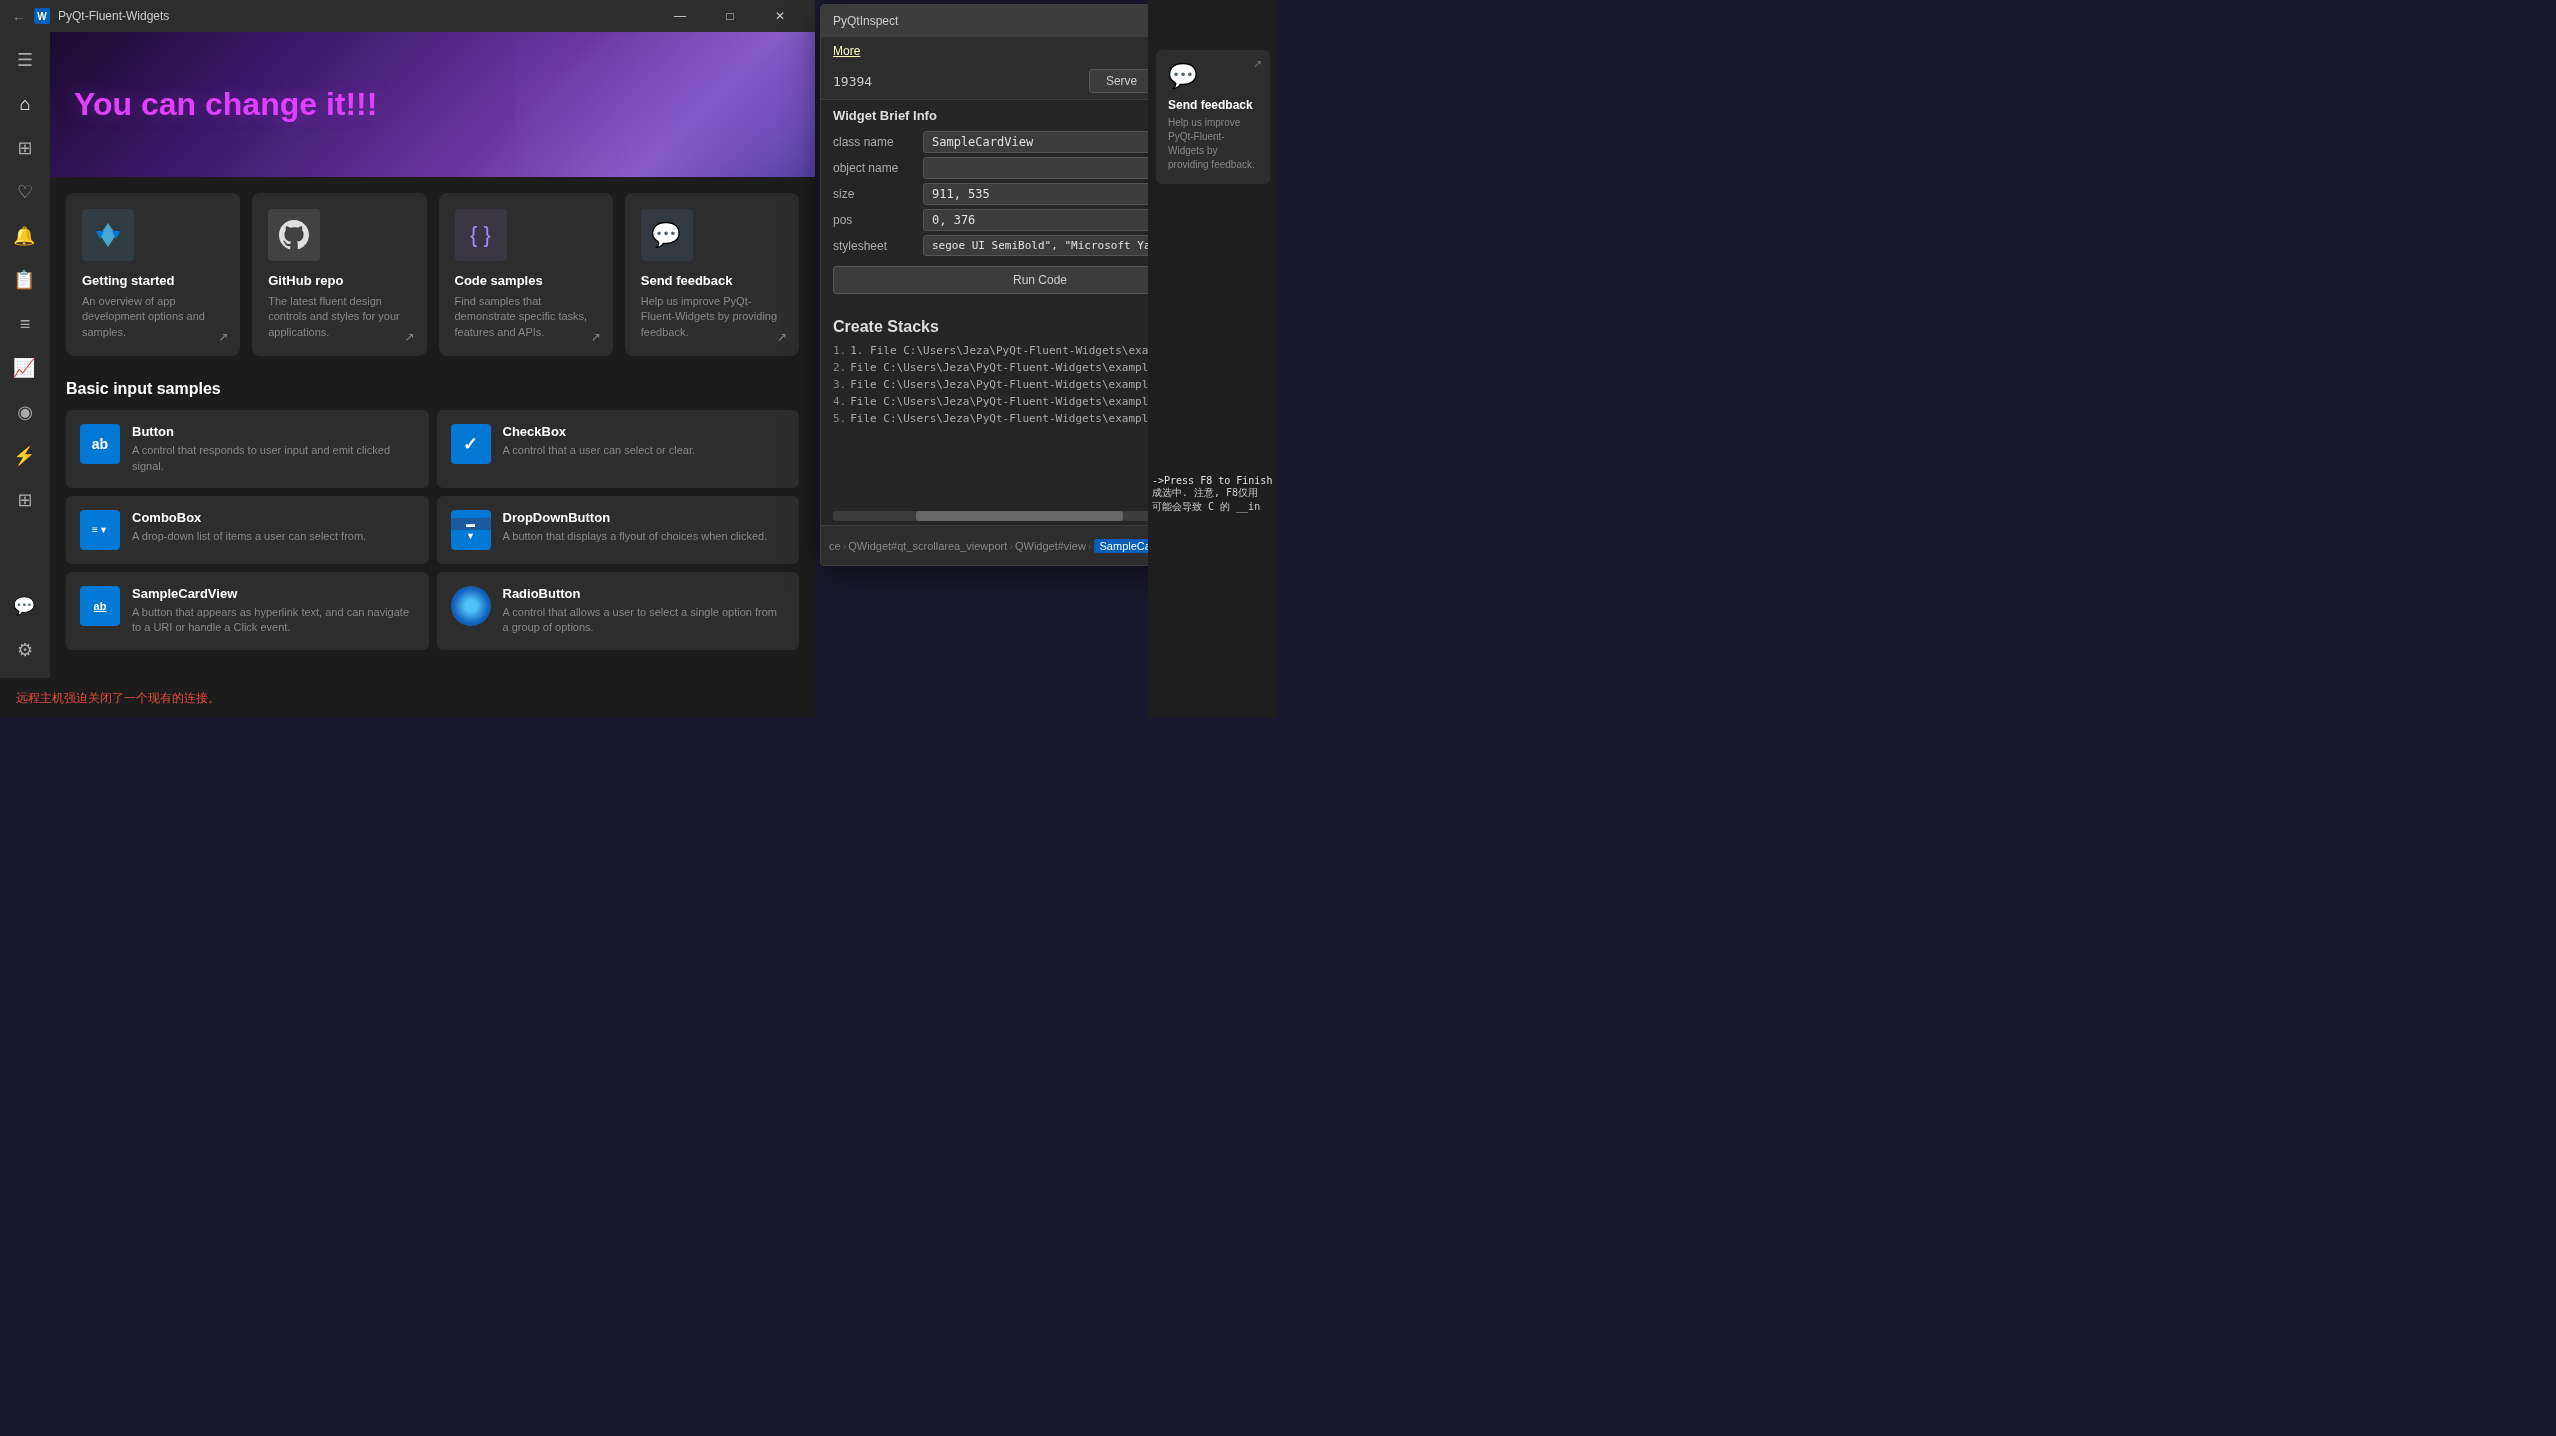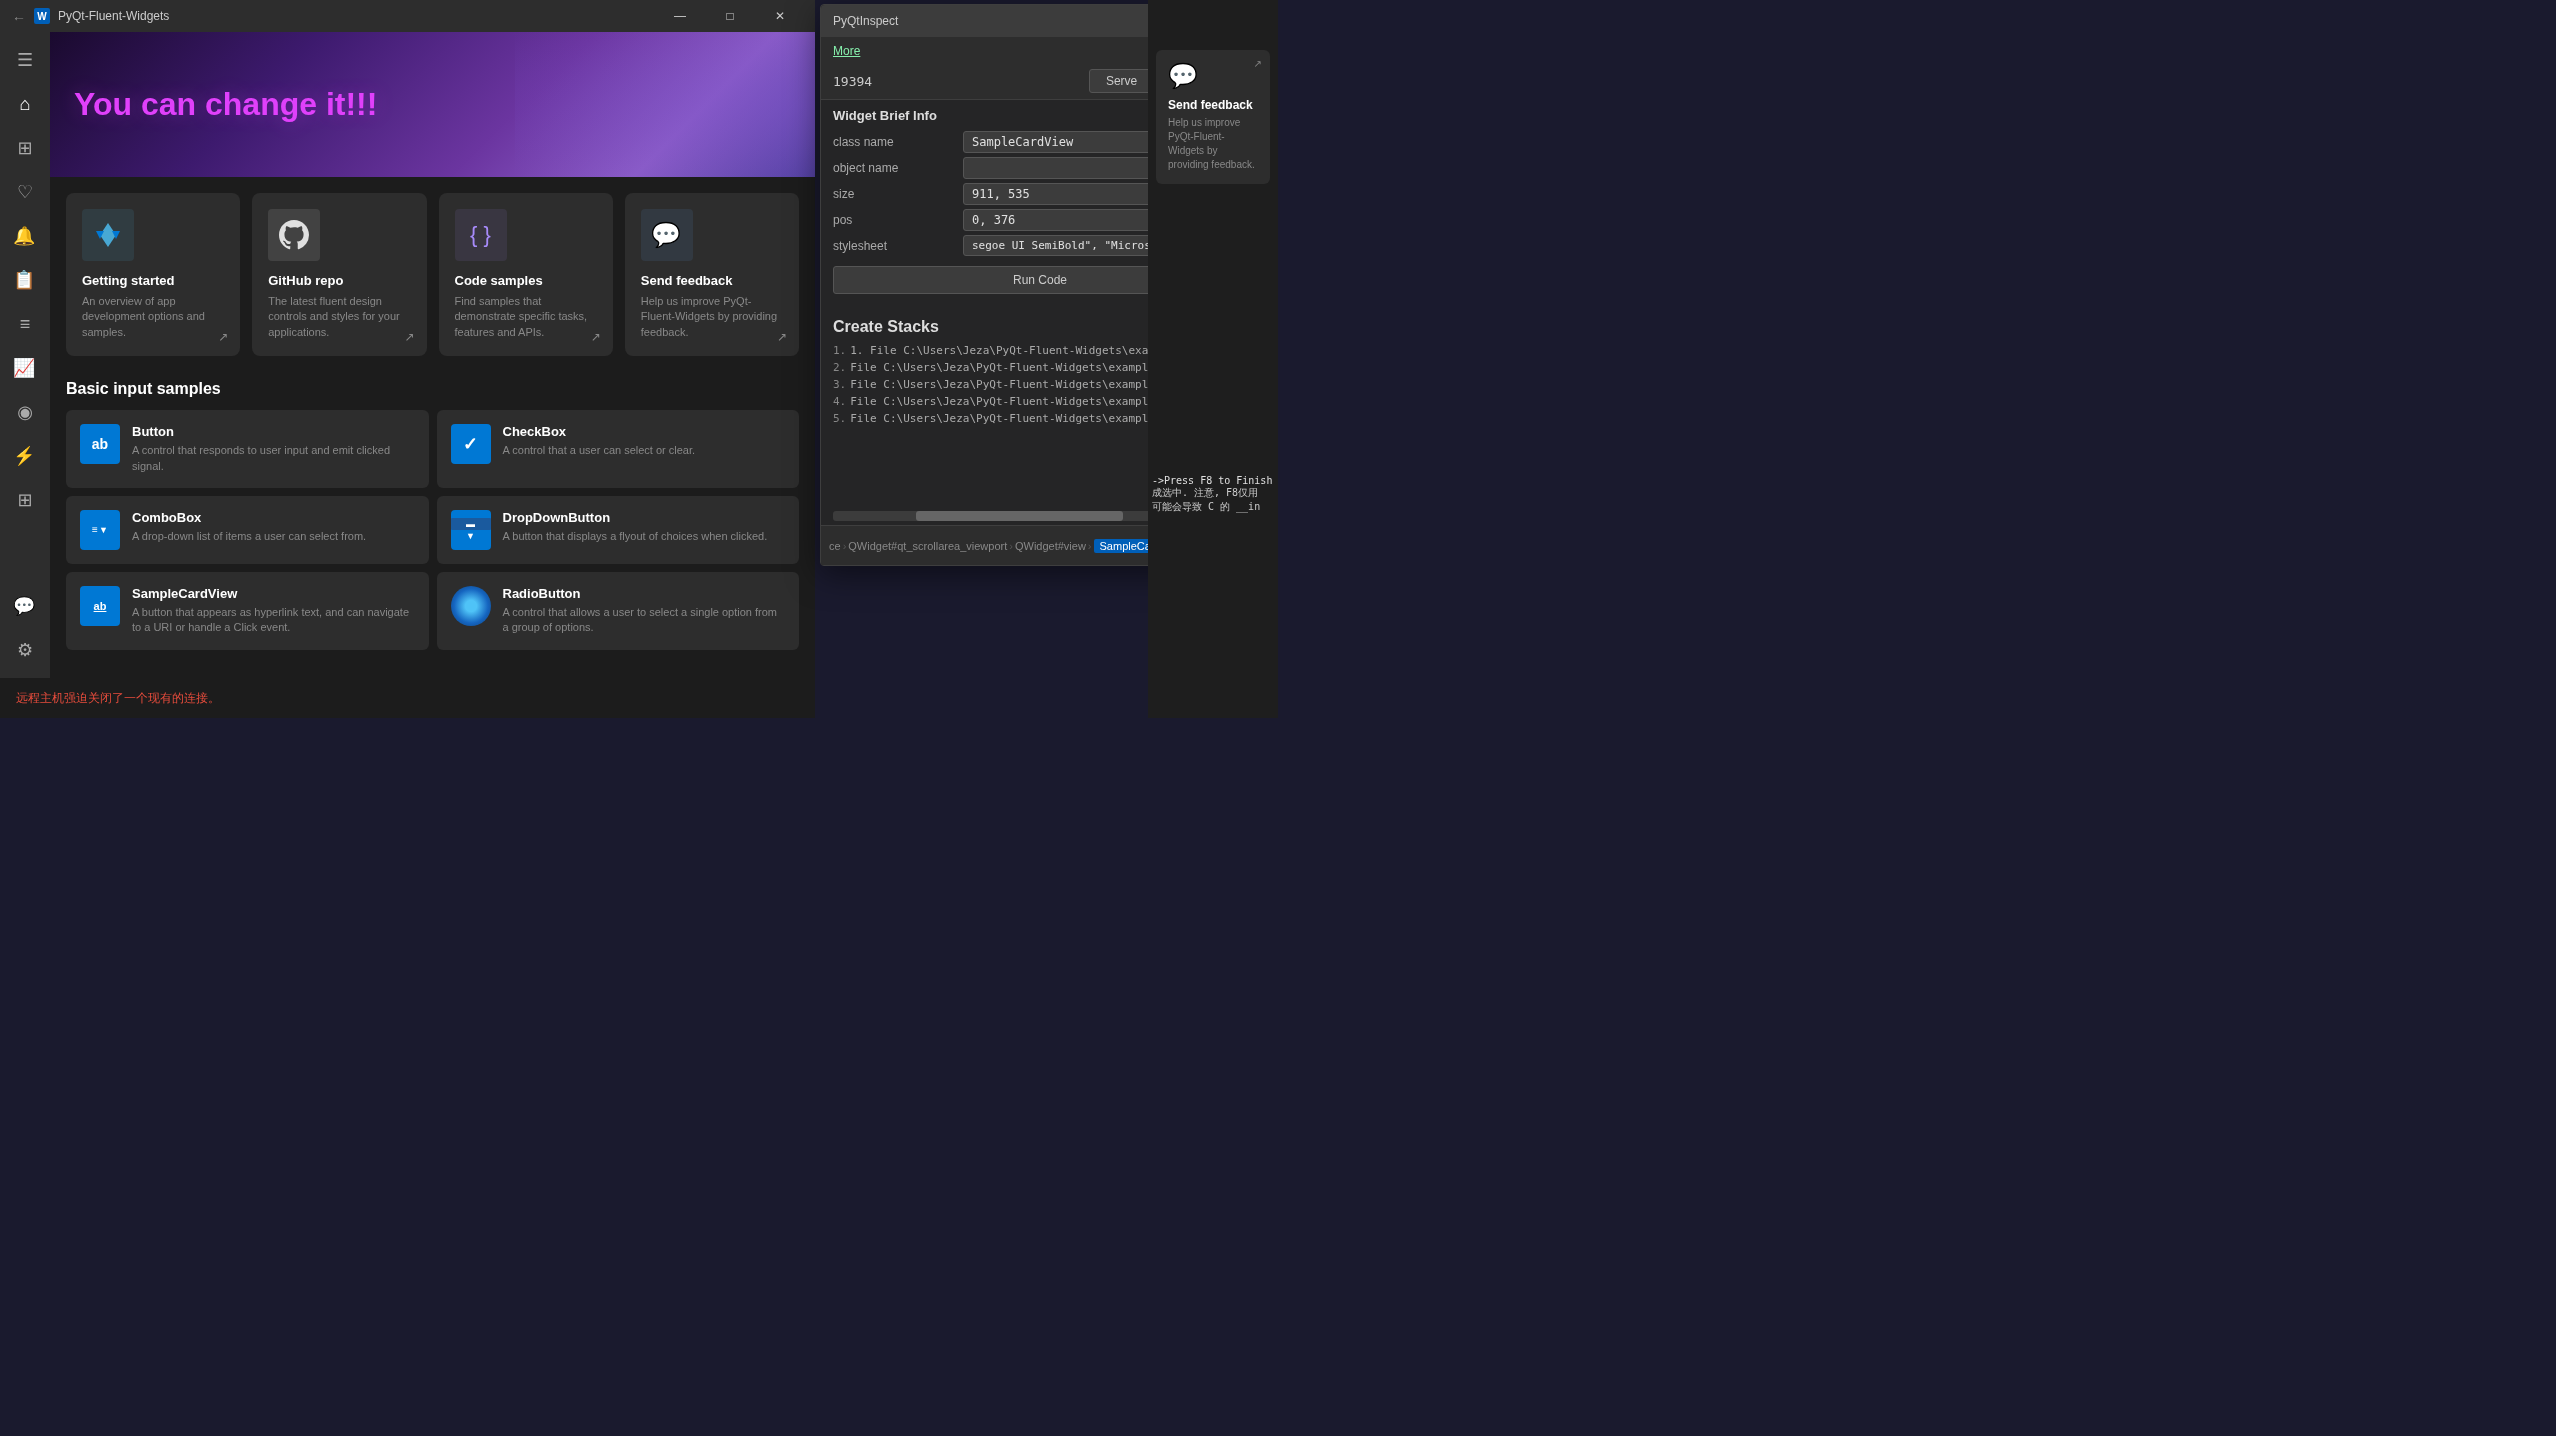--- a/index.html
+++ b/index.html
@@ -280,21 +280,21 @@
       cursor: pointer;
       border-radius: 2px;
     }
 
     .inspect-menu-bar {
       padding: 4px 12px;
       background: #2d2d2d;
       flex-shrink: 0;
     }
     .inspect-menu-item {
-      color: #86efac;
+      color: #fef9c3;
       font-size: 12px;
       cursor: pointer;
       display: inline-block;
       text-decoration: underline;
     }
 
     .inspect-toolbar {
       display: flex;
       align-items: center;
       padding: 6px 12px;
@@ -333,21 +333,20 @@
     .section-header {
       font-size: 13px;
       font-weight: 600;
       color: #ddd;
       margin-bottom: 8px;
     }
     .info-row {
       display: flex;
       align-items: center;
       margin-bottom: 4px;
-      gap: 40px;
     }
     .info-label {
       width: 90px;
       font-size: 12px;
       color: #aaa;
       flex-shrink: 0;
     }
     .info-value {
       flex: 1;
       background: #3c3c3c;

